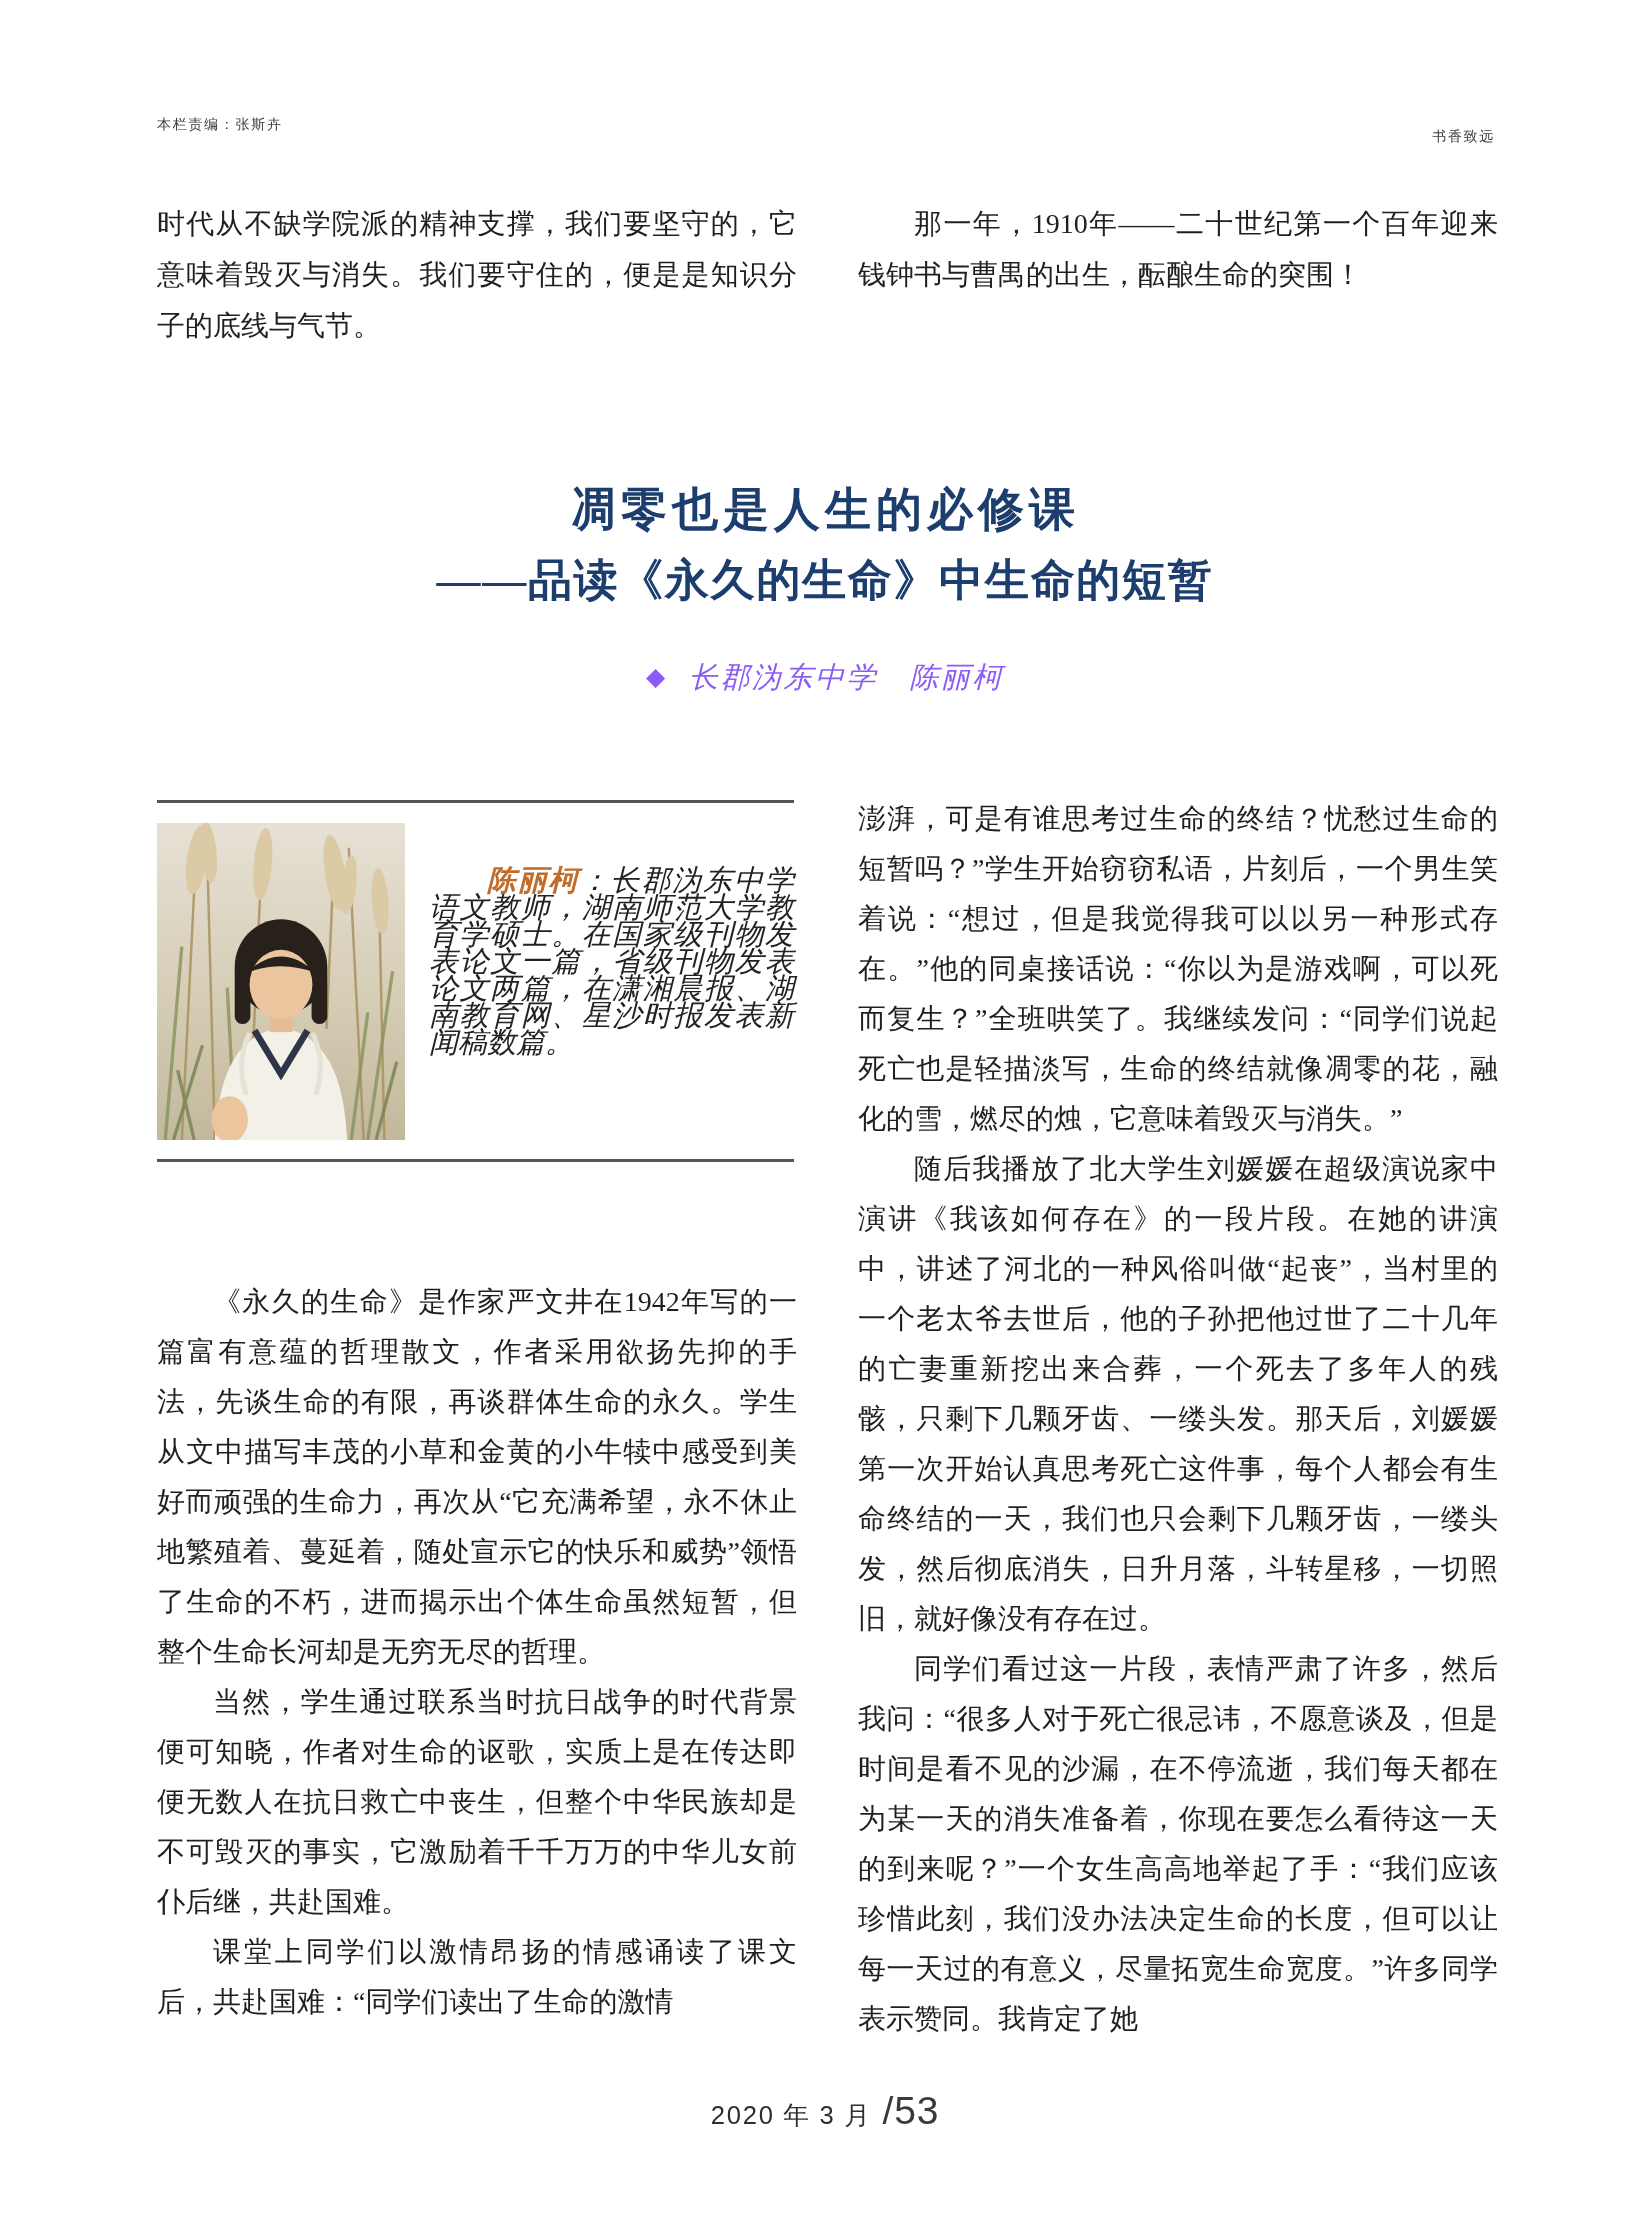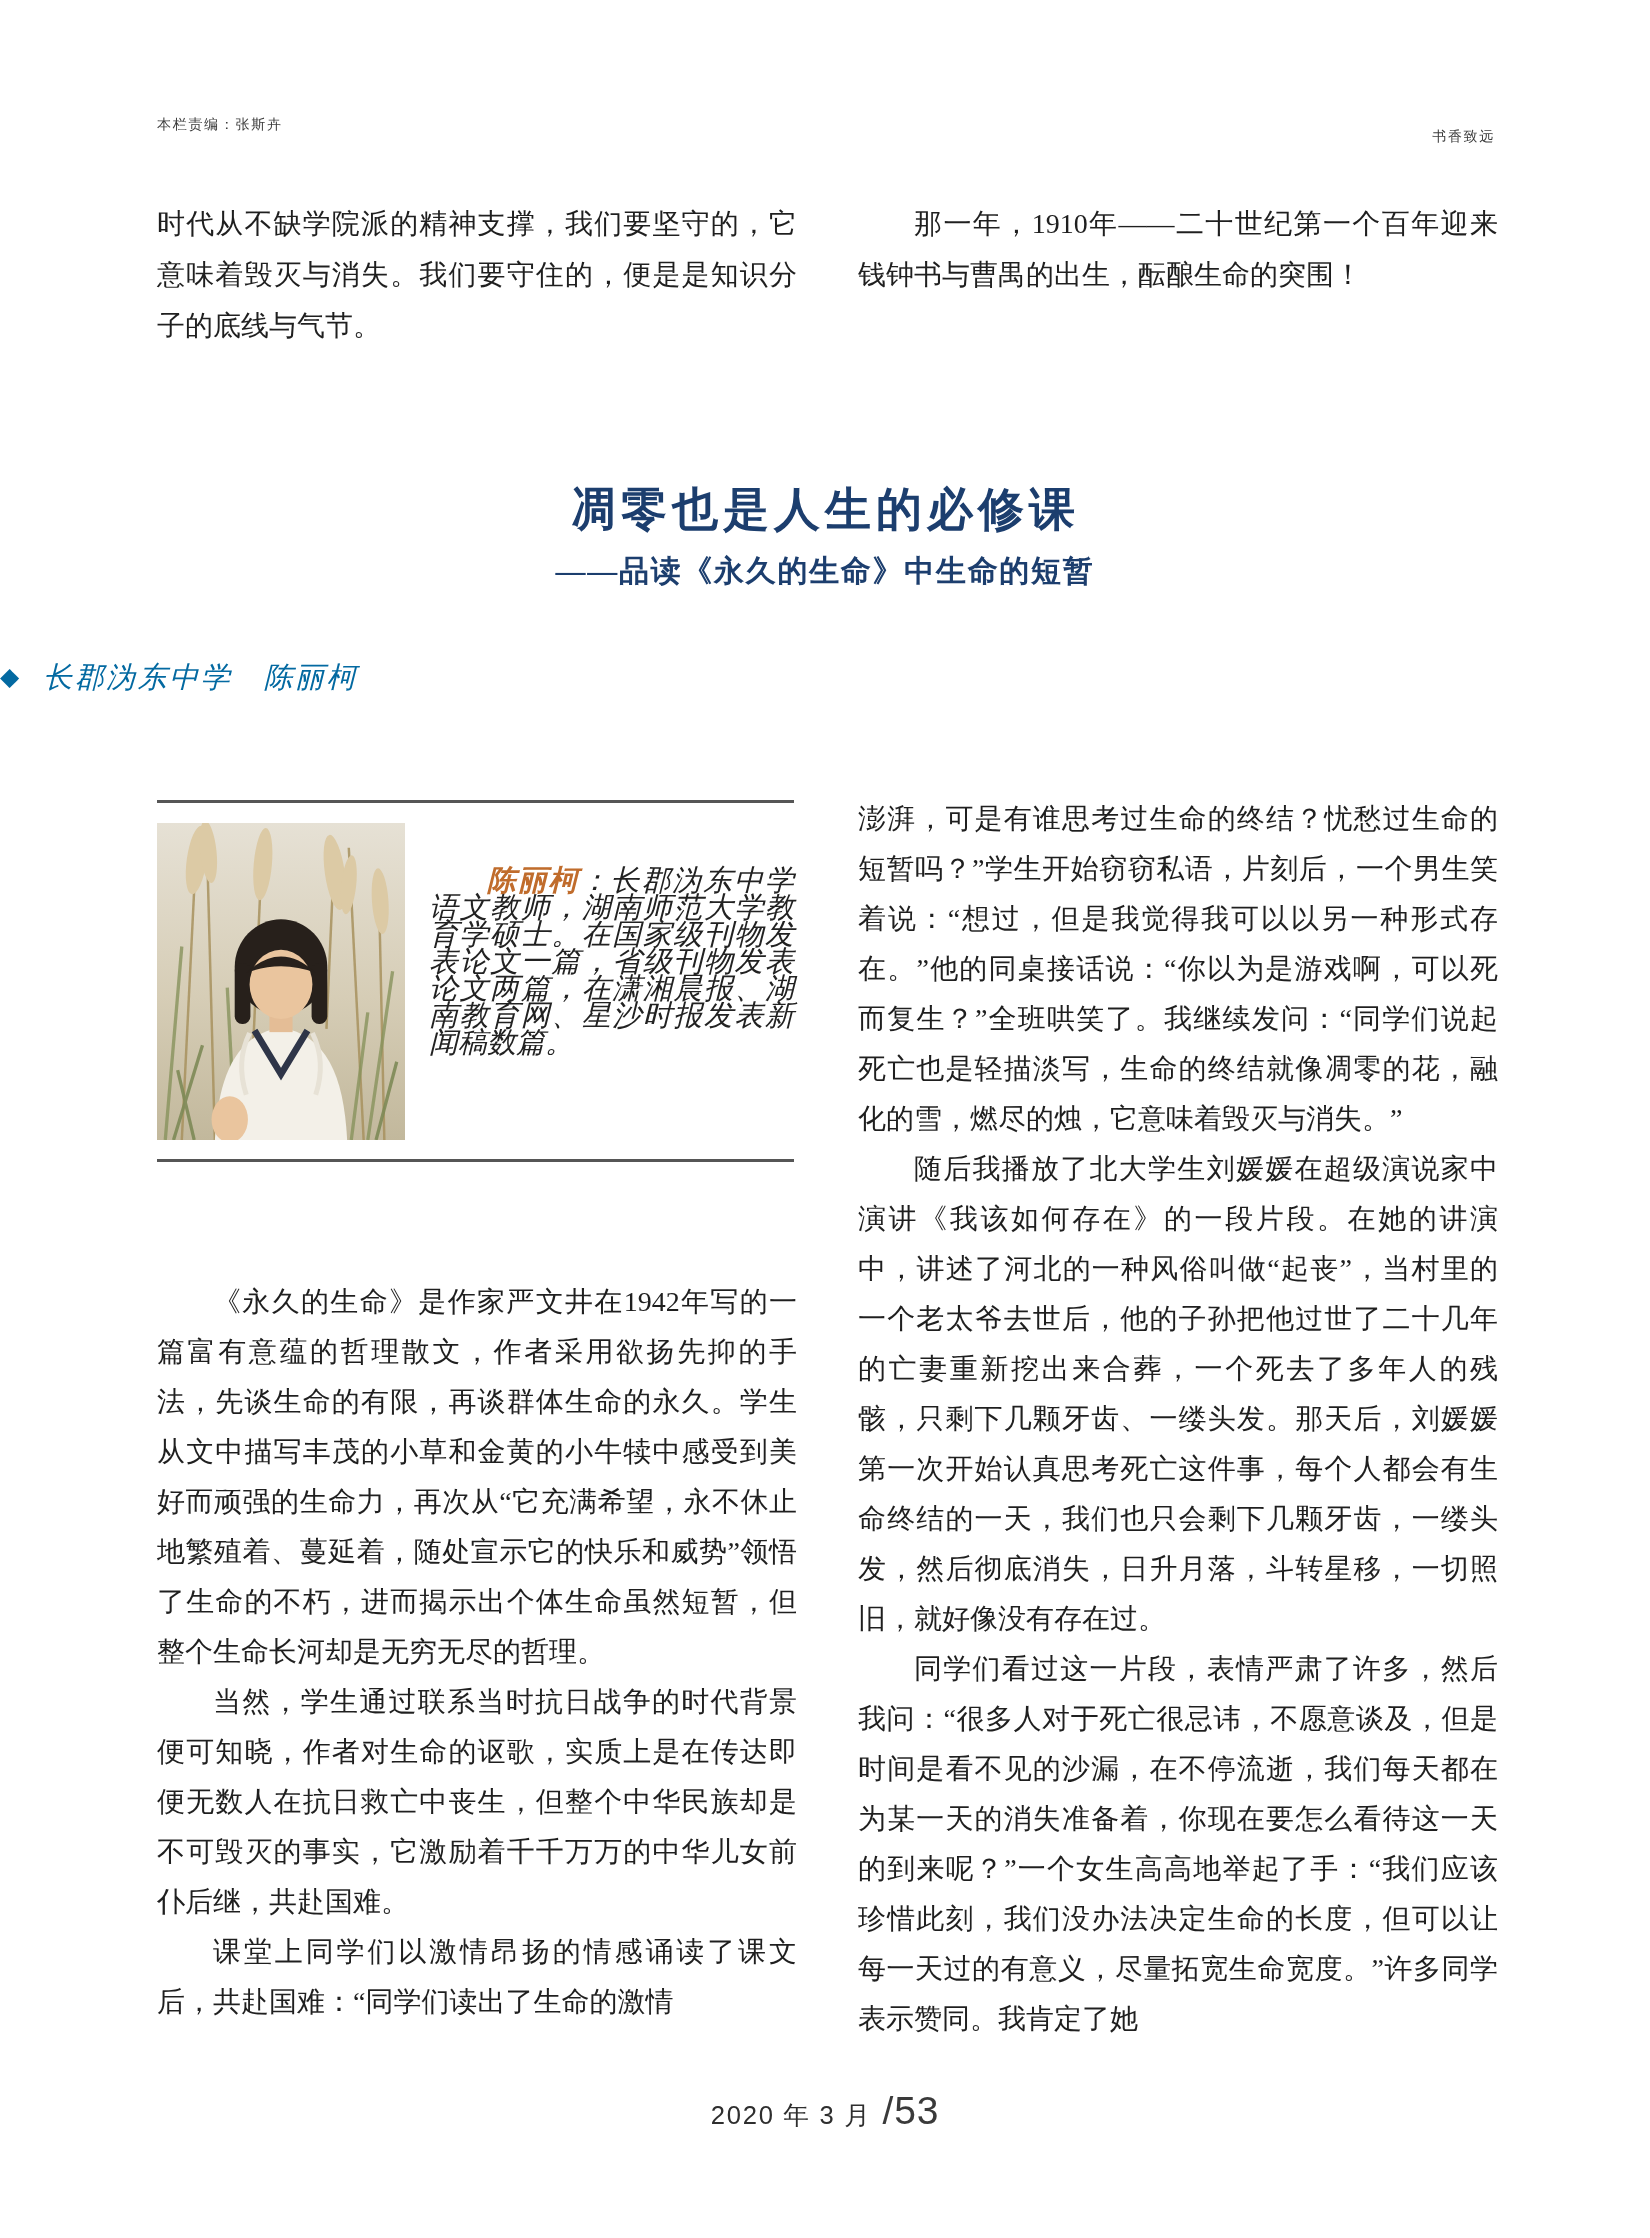--- a/index.html
+++ b/index.html
@@ -30,25 +30,25 @@
 
   
   .title{
     position:absolute;top:479px;left:0;width:100%;
     text-align:center;font-weight:bold;
     font-size:46px;letter-spacing:5px;color:#1c3e6e;
   }
   .subtitle{
     position:absolute;top:551px;left:0;width:100%;
     text-align:center;font-weight:bold;
-    font-size:30px;letter-spacing:1.7px;color:#1c3e6e;
+    font-size:44px;letter-spacing:1.7px;color:#1c3e6e;
   }
   .author-line{
     position:absolute;top:658px;left:0;width:100%;
-    font-size:29px;letter-spacing:2.5px;color:#0369a1;
+    text-align:center;font-size:29px;letter-spacing:2.5px;color:#8b5cf6;
   }
   .author-line .marker{font-style:normal;font-size:25px;margin-right:21.5px;position:relative;top:-2.5px;}
   .author-line .author-text{font-style:italic;}
 
   
   .bio-box{
     position:absolute;left:157px;top:800px;width:637px;height:356px;
     border-top:3.3px solid #565656;border-bottom:3.3px solid #565656;
   }
   .photo{

